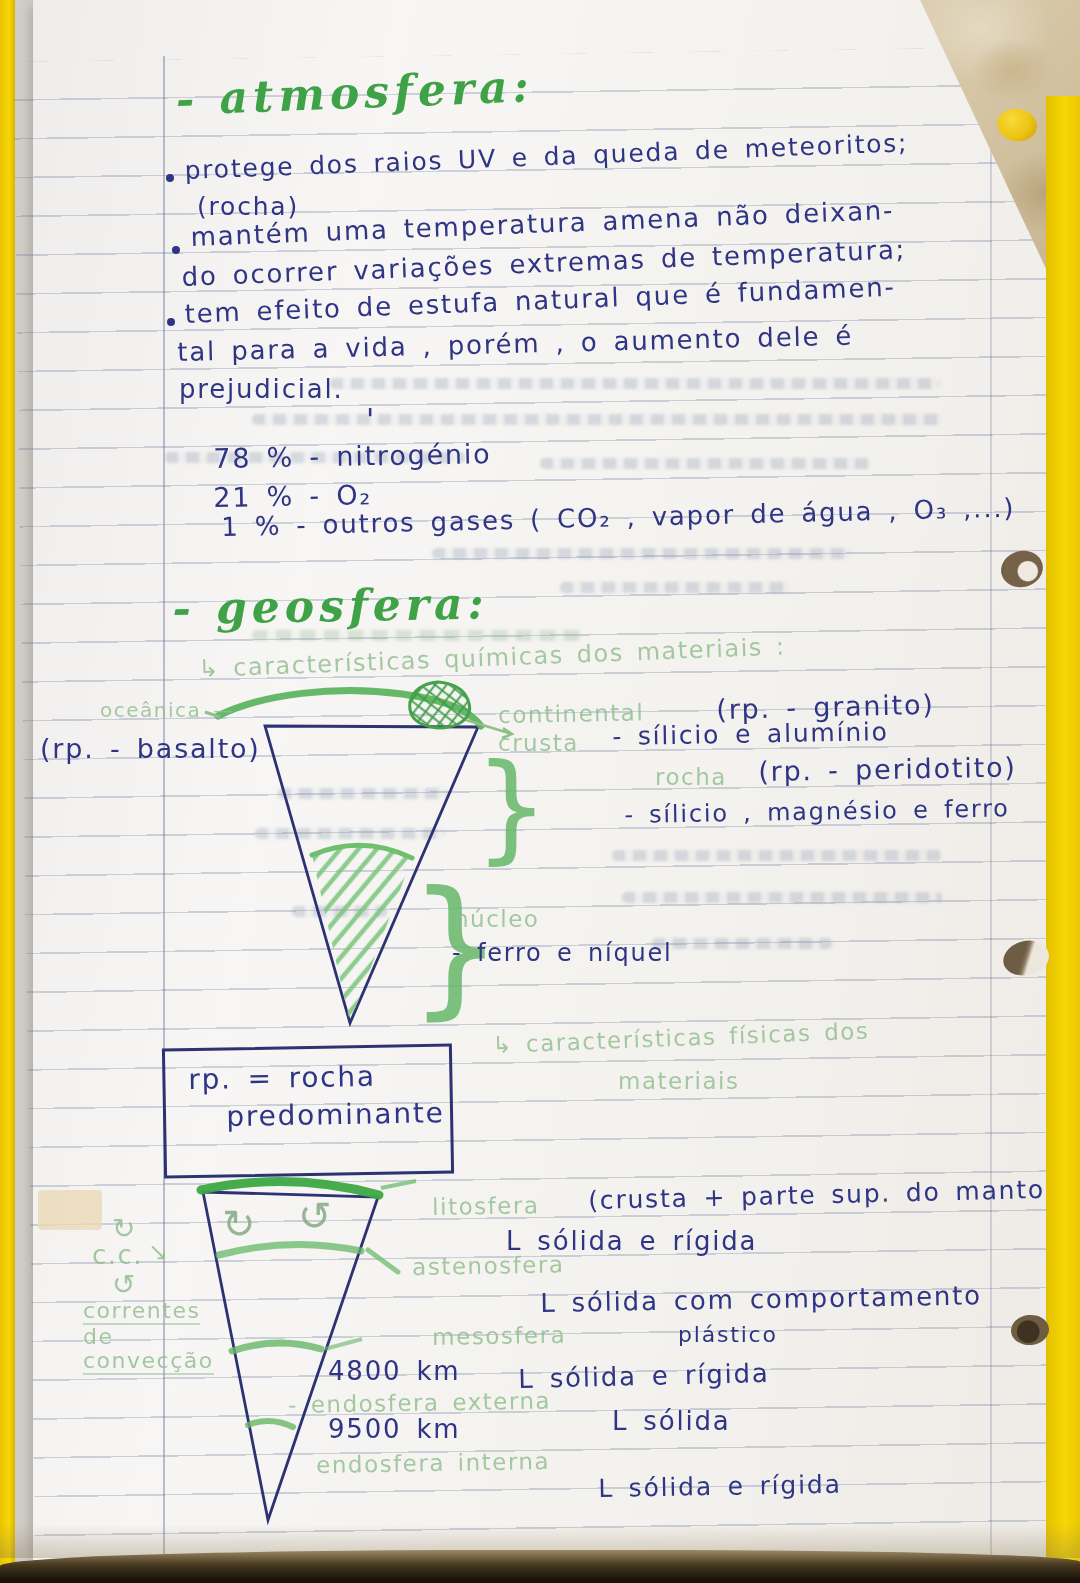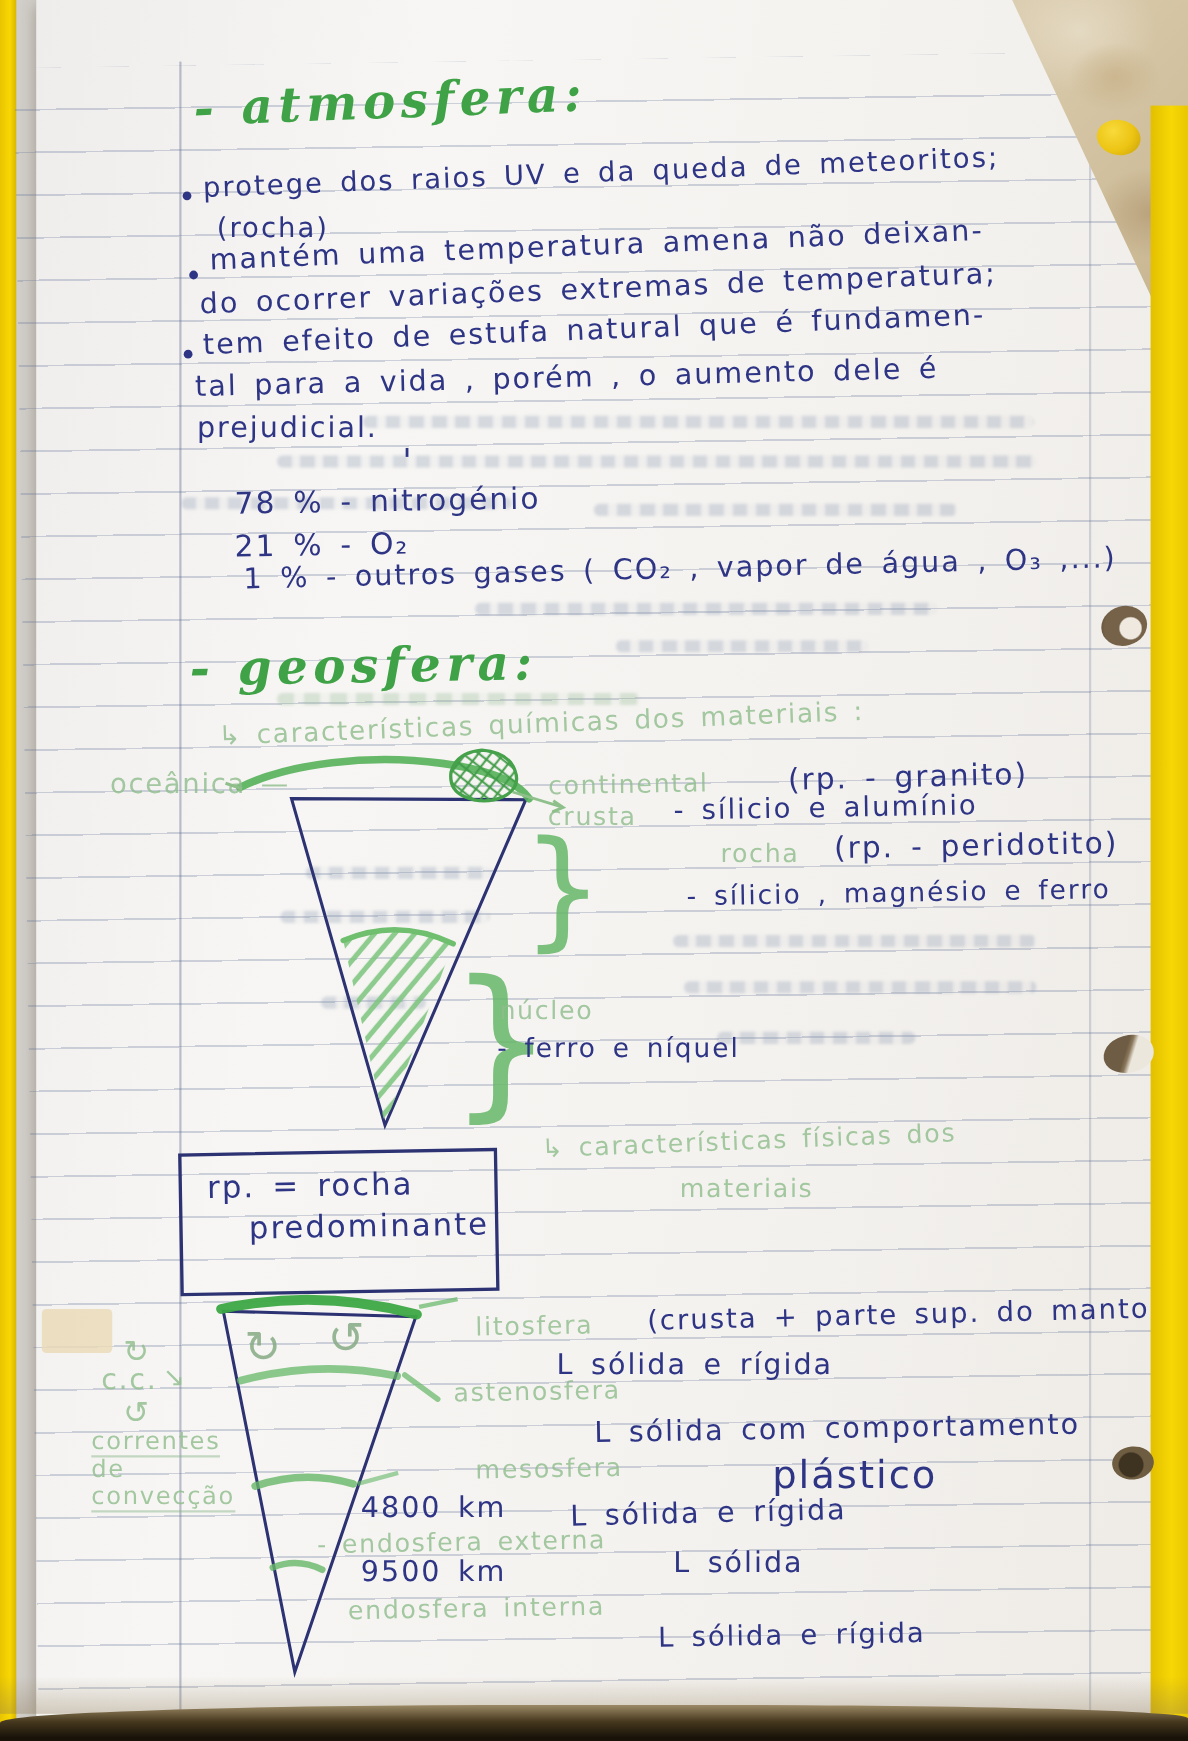--- a/index.html
+++ b/index.html
@@ -124,21 +124,22 @@
     <path d="M218,76 C262,54 336,45 402,54 C446,60 469,70 481,86" fill="none" stroke="#56b15a" stroke-width="7" stroke-linecap="round" opacity=".9"></path>
     <path d="M410,62 Q415,44 438,42 Q462,44 468,60 Q474,76 458,84 Q440,92 422,84 Q408,78 410,62 Z" fill="url(#xh)" stroke="#46a14b" stroke-width="3"></path>
     <path d="M466,80 L512,94 M503,88 L512,94 L502,98" fill="none" stroke="#8fc08b" stroke-width="2.6"></path>
     <path d="M205,72 L220,77" stroke="#8fc08b" stroke-width="3"></path>
     <path d="M312,215 Q362,194 412,218 L350,383 Z" fill="url(#hc)" opacity=".85"></path>
     <path d="M312,215 Q362,194 412,218" fill="none" stroke="#6fbf6f" stroke-width="5" stroke-linecap="round"></path>
     <text x="474" y="208" font-size="118" fill="#66b768" opacity=".85" font-family="DejaVu Sans">}</text>
     <text x="408" y="358" font-size="150" fill="#66b768" opacity=".85" font-family="DejaVu Sans">}</text>
   </svg>
 
-  <div class="lbl ghost" style="left:100px;top:698px;font-size:25px;">oceânica —</div>
+  <div class="lbl ghost" style="left:100px;top:698px;font-size:20px;">oceânica —</div>
+  <div class="lbl hand" style="left:40px;top:733px;font-size:27px;">(rp. - basalto)</div>
   <div class="lbl ghost r3" style="left:498px;top:702px;">continental</div>
   <div class="lbl hand r2" style="left:716px;top:694px;font-size:27px;">(rp. - granito)</div>
   <div class="lbl ghost" style="left:498px;top:730px;">crusta</div>
   <div class="lbl hand r3" style="left:612px;top:722px;">- sílicio e alumínio</div>
   <div class="lbl ghost" style="left:655px;top:764px;">rocha</div>
   <div class="lbl hand r3" style="left:758px;top:756px;font-size:27px;">(rp. - peridotito)</div>
   <div class="lbl hand r3" style="left:624px;top:801px;font-size:24px;">- sílicio , magnésio e ferro</div>
   <div class="lbl ghost" style="left:454px;top:906px;">núcleo</div>
   <div class="lbl hand" style="left:452px;top:939px;font-size:24px;">- ferro e níquel</div>
 
@@ -169,21 +170,21 @@
   <div class="lbl ghost" style="left:112px;top:1268px;font-size:28px;">↺</div>
   <div class="lbl ghost ul" style="left:83px;top:1298px;font-size:22px;">correntes</div>
   <div class="lbl ghost" style="left:83px;top:1324px;font-size:22px;">de</div>
   <div class="lbl ghost ul" style="left:83px;top:1348px;font-size:22px;">convecção</div>
 
   <div class="lbl ghost r3" style="left:432px;top:1194px;">litosfera</div>
   <div class="lbl hand r2" style="left:588px;top:1186px;font-size:25px;">(crusta + parte sup. do manto)</div>
   <div class="lbl hand" style="left:506px;top:1226px;font-size:26px;">L sólida e rígida</div>
   <div class="lbl ghost r3" style="left:412px;top:1254px;">astenosfera</div>
   <div class="lbl hand r3" style="left:540px;top:1288px;font-size:26px;">L sólida com comportamento</div>
-  <div class="lbl hand" style="left:702px;top:1322px;font-size:35px;">plástico</div>
+  <div class="lbl hand" style="left:678px;top:1322px;font-size:22px;">plástico</div>
   <div class="lbl ghost r3" style="left:432px;top:1324px;">mesosfera</div>
   <div class="lbl hand" style="left:328px;top:1356px;font-size:26px;">4800 km</div>
   <div class="lbl hand r2" style="left:518px;top:1364px;font-size:26px;">L sólida e rígida</div>
   <div class="lbl ghost r3" style="left:288px;top:1392px;">- endosfera externa</div>
   <div class="lbl hand" style="left:328px;top:1414px;font-size:26px;">9500 km</div>
   <div class="lbl hand" style="left:612px;top:1406px;font-size:26px;">L sólida</div>
   <div class="lbl ghost r3" style="left:316px;top:1452px;">endosfera interna</div>
   <div class="lbl hand r3" style="left:598px;top:1474px;font-size:25px;">L sólida e rígida</div>
 
   <div class="corner"></div>

